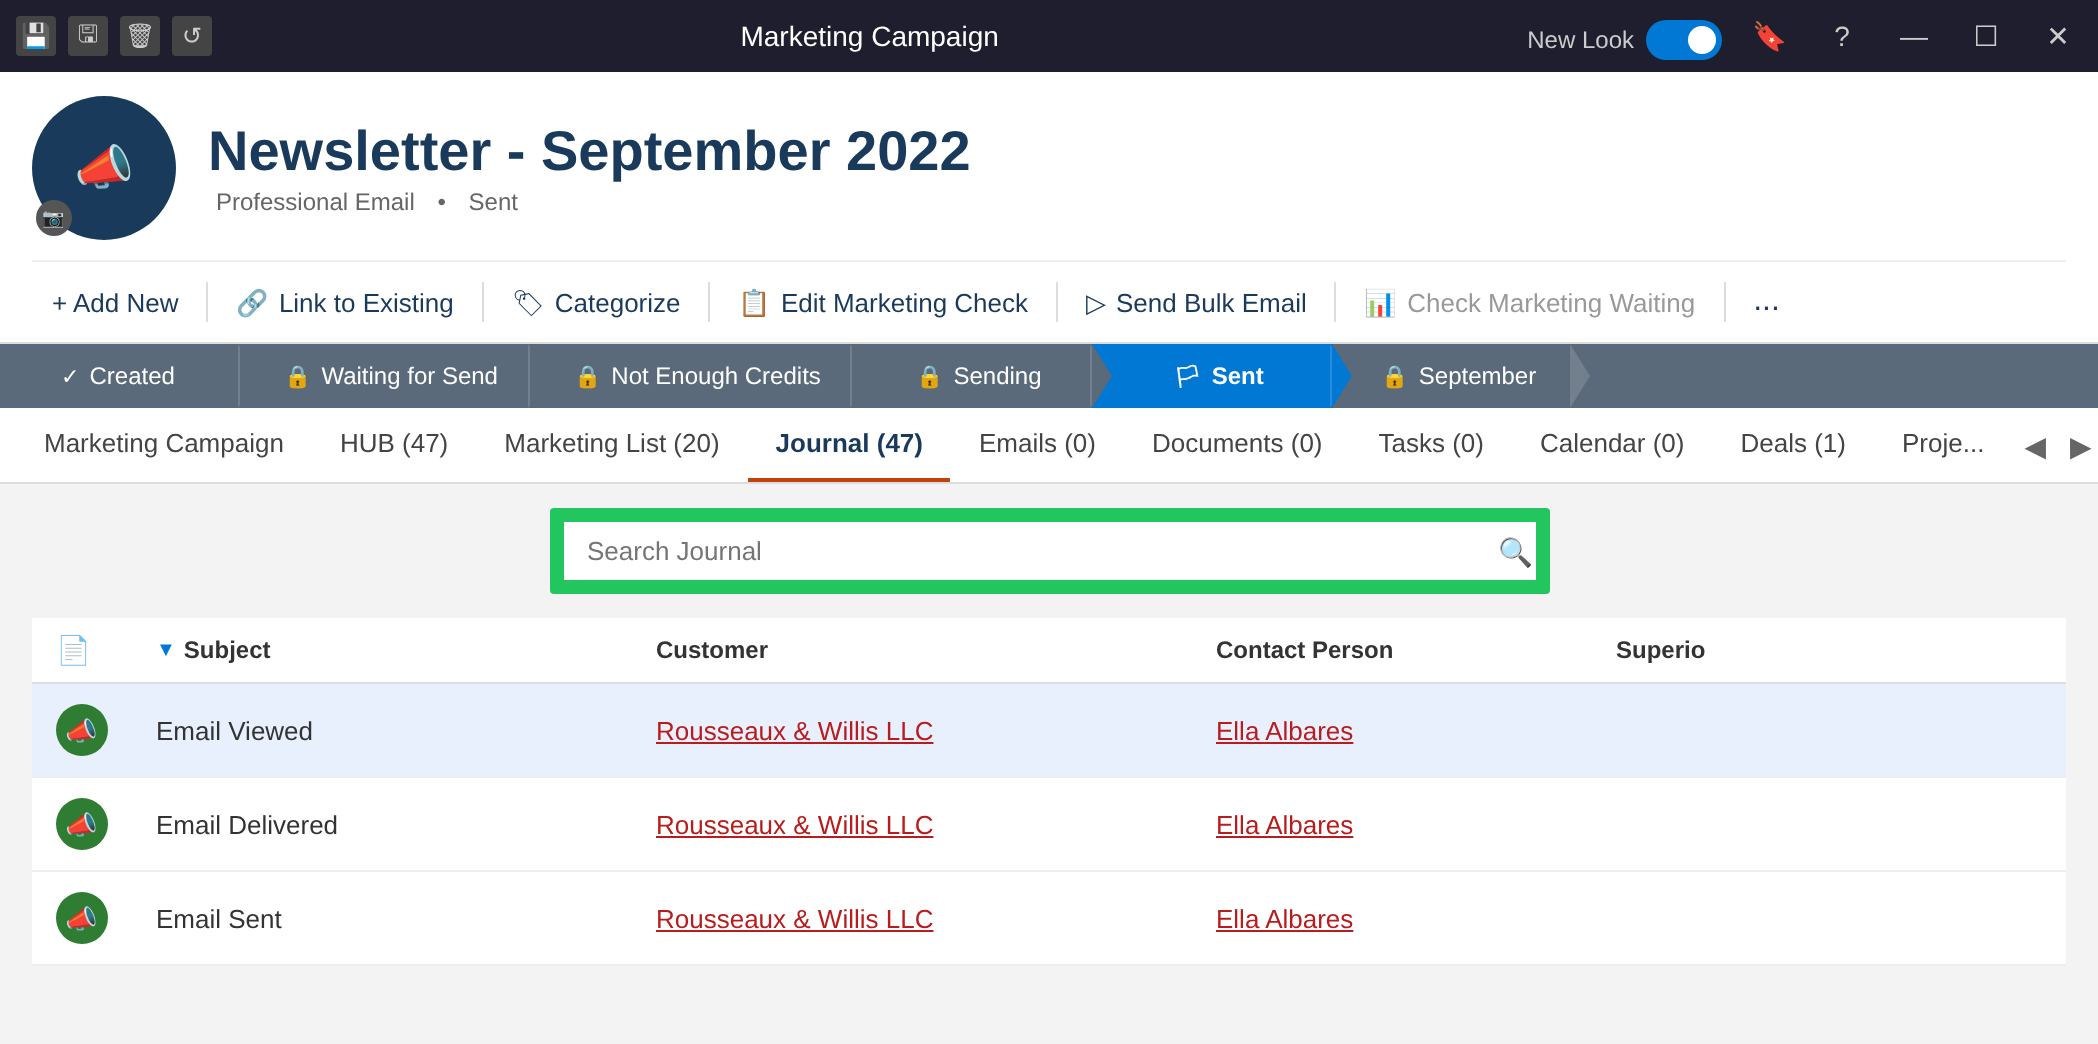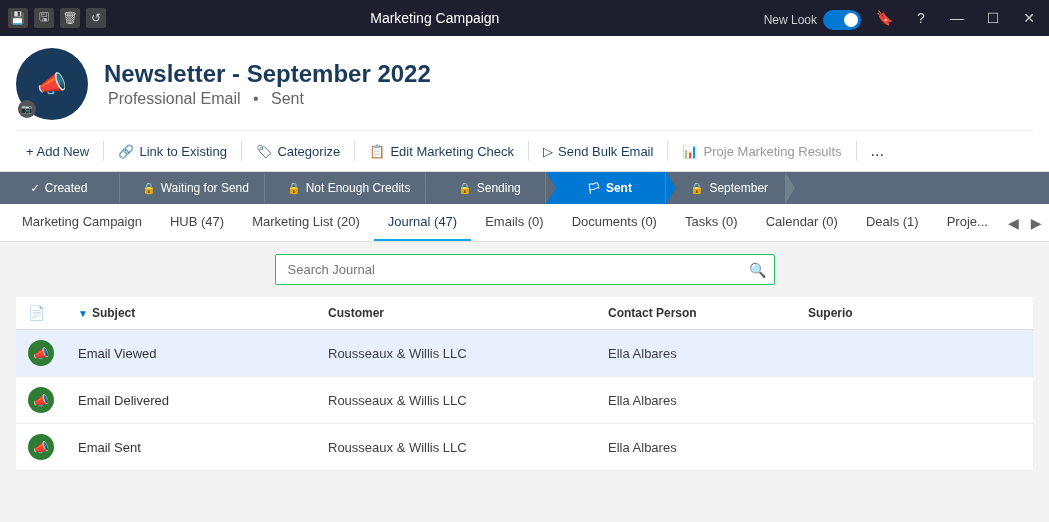--- a/index.html
+++ b/index.html
@@ -60,22 +60,22 @@
       flex-shrink: 0; position: relative;
     }
     .camera-icon-overlay {
       position: absolute; bottom: 2px; left: 2px;
       width: 18px; height: 18px; background: #555; border-radius: 50%;
       display: flex; align-items: center; justify-content: center;
       font-size: 9px; color: #fff;
     }
     .megaphone-icon { font-size: 24px; color: #fff; }
     .header-info { flex: 1; }
-    .record-title { font-size: 24px; font-weight: 600; color: #1a3a5c; }
-    .record-subtitle { font-size: 16px; color: #666; margin-top: 2px; }
+    .record-title { font-size: 28px; font-weight: 600; color: #1a3a5c; }
+    .record-subtitle { font-size: 12px; color: #666; margin-top: 2px; }
     .record-subtitle span { margin: 0 4px; }
 
     
     .toolbar {
       display: flex; align-items: center; gap: 2px;
       padding: 6px 0;
       border-top: 1px solid #eee;
     }
     .toolbar-btn {
       display: flex; align-items: center; gap: 5px;
@@ -128,21 +128,21 @@
       display: flex; align-items: center;
       padding: 0 8px;
       overflow: hidden;
     }
     .tab {
       padding: 10px 14px;
       font-size: 13px; color: #444;
       cursor: pointer; white-space: nowrap;
       border-bottom: 2px solid transparent;
     }
-    .tab.active { color: #1a3a5c; font-weight: 400; border-bottom: 2px solid #0ea5e9; }
+    .tab.active { color: #1a3a5c; font-weight: 700; border-bottom: 2px solid #c2410c; }
     .tab-nav-btn {
       padding: 8px 6px; cursor: pointer; color: #666; font-size: 14px;
       border: none; background: none; margin-left: auto;
     }
 
     
     .content-area {
       background: #f3f3f3;
       flex: 1;
       padding: 12px 16px;
@@ -151,21 +151,21 @@
 
     
     .search-bar-wrap {
       display: flex; justify-content: center; margin-bottom: 12px;
     }
     .search-input-wrap {
       position: relative; width: 500px;
     }
     .search-input {
       width: 100%; padding: 7px 32px 7px 12px;
-      border: 1px solid #22c55e; border-radius: 2px;
+      border: 7px solid #22c55e; border-radius: 2px;
       font-size: 13px; background: #fff; color: #333;
     }
     .search-icon-btn {
       position: absolute; right: 8px; top: 50%; transform: translateY(-50%);
       background: none; border: none; cursor: pointer; color: #666; font-size: 14px;
     }
 
     
     .data-table { background: #fff; width: 100%; border-collapse: collapse; }
     .data-table th {
@@ -179,21 +179,21 @@
       font-size: 13px; color: #333;
     }
     .data-table tr.selected td { background: #e8f0fe; }
     .filter-icon { color: #0078d4; font-size: 10px; }
     .doc-icon { font-size: 14px; color: #666; }
     .row-icon {
       width: 26px; height: 26px; border-radius: 50%;
       background: #2e7d32; display: flex; align-items: center; justify-content: center;
       color: #fff; font-size: 13px;
     }
-    .link-text { color: #404040; cursor: pointer; }
+    .link-text { color: #b91c1c; text-decoration: underline; cursor: pointer; }
     .col-icon { width: 36px; }
     .col-subject { width: 250px; }
     .col-customer { width: 280px; }
     .col-contact { width: 200px; }
     .th-filter { display: flex; align-items: center; gap: 4px; }
   </style>
 </head>
 <body>
 
 <div class="title-bar">
@@ -251,21 +251,21 @@
       <span>Edit Marketing Check</span>
     </button>
     <div class="toolbar-sep"></div>
     <button class="toolbar-btn">
       <span>▷</span>
       <span>Send Bulk Email</span>
     </button>
     <div class="toolbar-sep"></div>
     <button class="toolbar-btn disabled">
       <span>📊</span>
-      <span>Proje Marketing Results</span>
+      <span>Check Marketing Waiting</span>
     </button>
     <div class="toolbar-sep"></div>
     <button class="toolbar-btn toolbar-more">...</button>
   </div>
 </div>
 
 <div class="status-bar">
   <div class="status-step">
     <span class="step-icon">✓</span>
     <span>Created</span>

